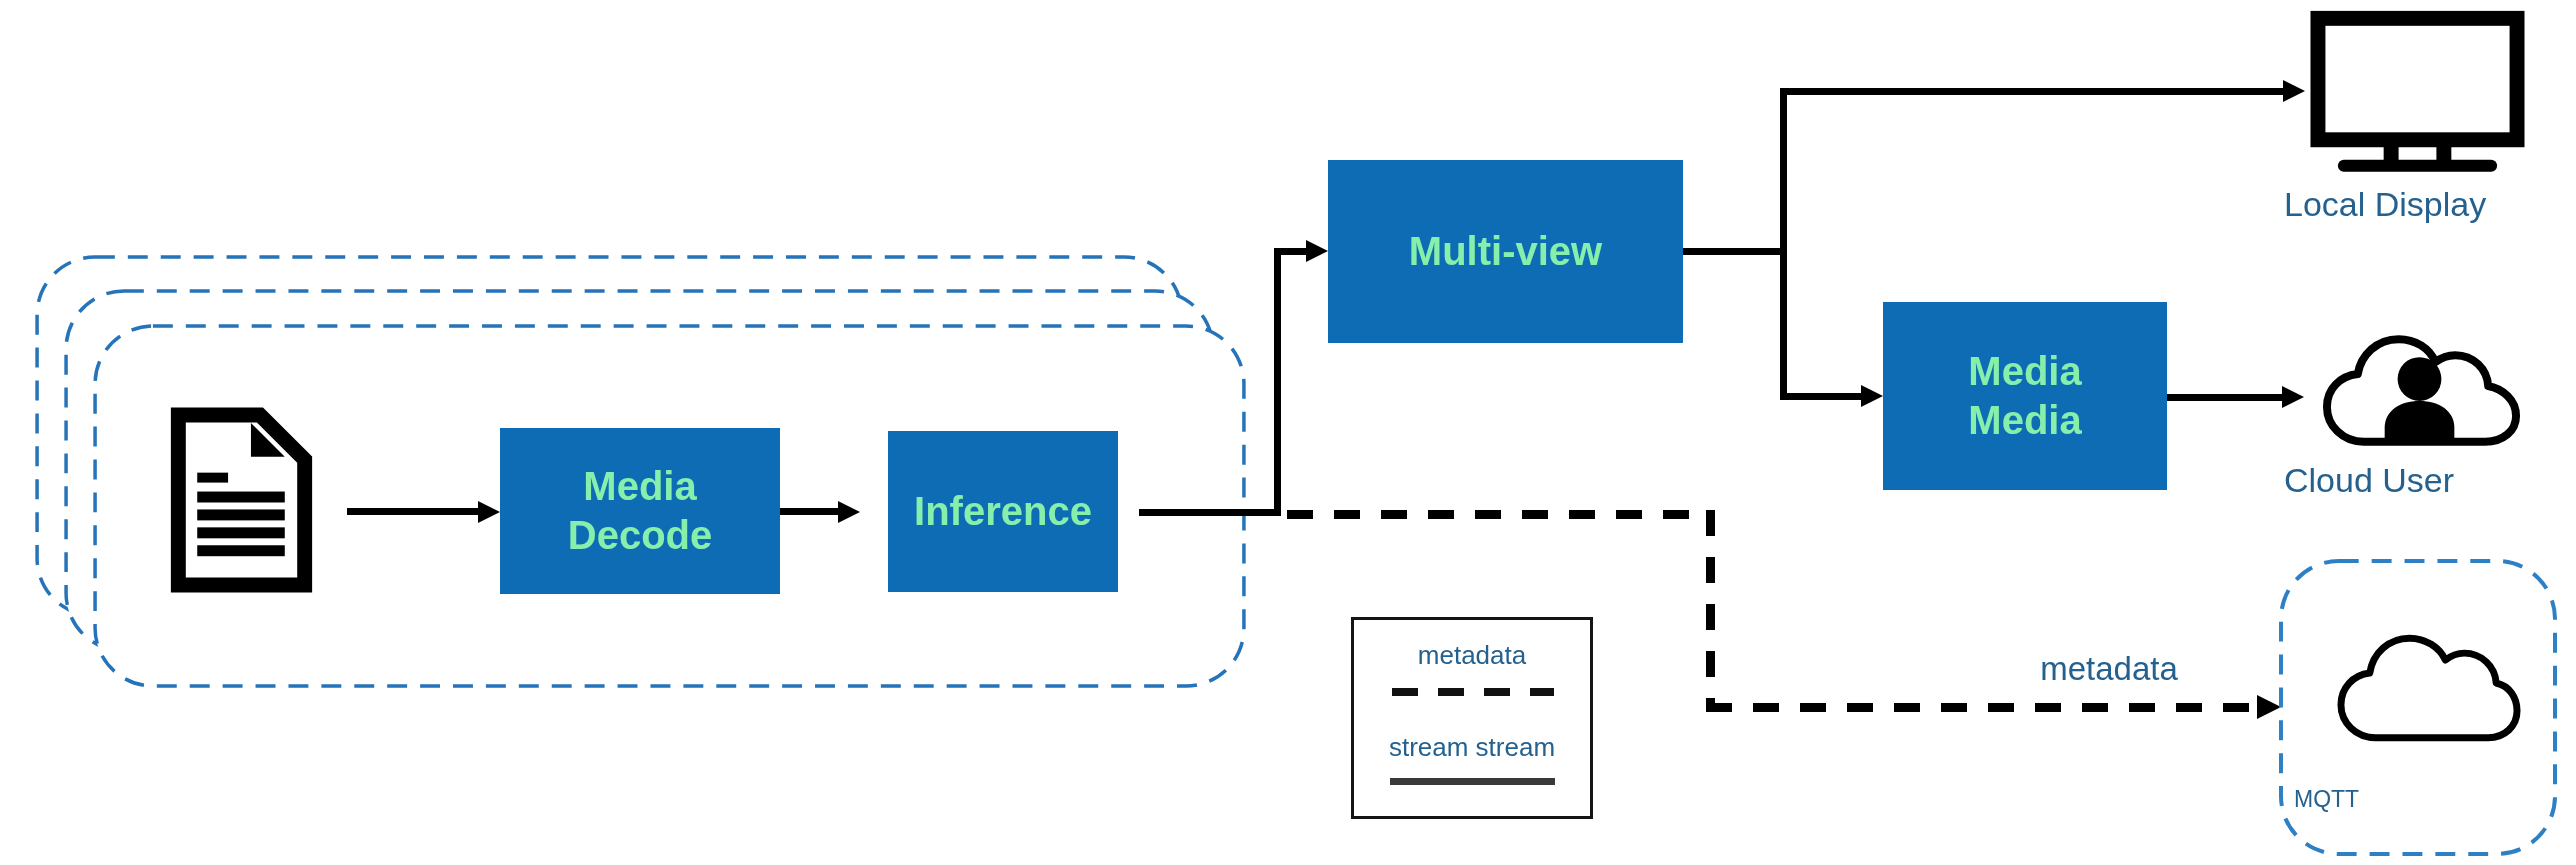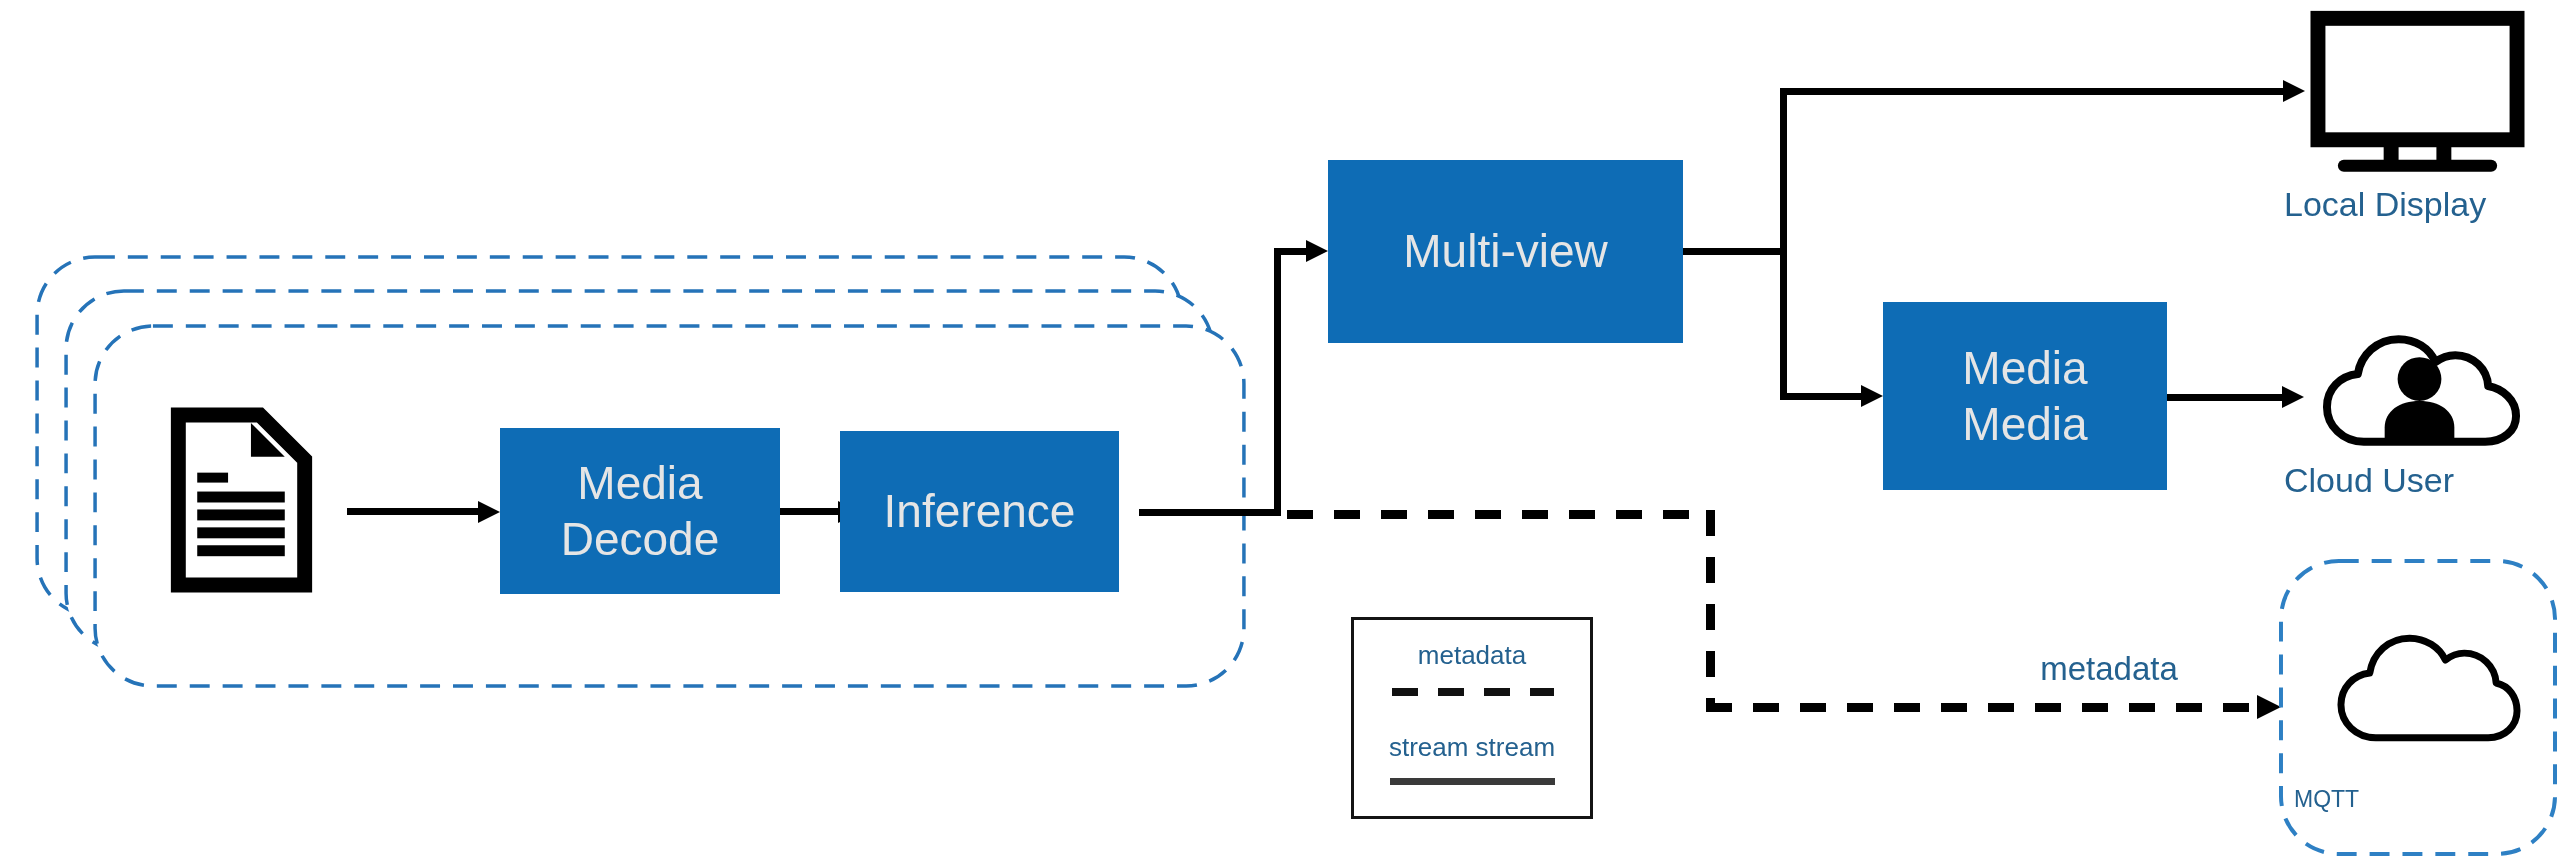--- a/index.html
+++ b/index.html
@@ -8,26 +8,26 @@
     width:2576px;height:866px;
     background:#ffffff;
     font-family:"Liberation Sans","DejaVu Sans",sans-serif;
     overflow:hidden;
   }
   .abs{position:absolute;}
   
   .pbox{
     position:absolute;
     background:#0e6cb5;
-    color:#e5e5e5;
+    color:#86efac;
     display:flex;flex-direction:column;
     align-items:center;justify-content:center;
     text-align:center;
-    font-size:46px;line-height:1.22;
-    font-weight:400;
+    font-size:40px;line-height:1.22;
+    font-weight:700;
   }
   .pbox span{display:block;}
   
   .sline{position:absolute;background:#000000;}
   
   .dline-h{position:absolute;background:repeating-linear-gradient(90deg,#000 0 26px,transparent 26px 47px);}
   .dline-v{position:absolute;background:repeating-linear-gradient(180deg,#000 0 26px,transparent 26px 47px);}
   
   .arr{position:absolute;width:0;height:0;
     border-top:11px solid transparent;
@@ -91,21 +91,21 @@
   <div class="arr" style="left:478px;top:501px"></div>
 
   <div class="pbox" style="left:500px;top:428px;width:280px;height:166px">
     <span>Media</span>
     <span>Decode</span>
   </div>
 
   <div class="sline" style="left:780px;top:508px;width:58px;height:7px"></div>
   <div class="arr" style="left:838px;top:501px"></div>
 
-  <div class="pbox" style="left:840px;top:431px;width:279px;height:161px">
+  <div class="pbox" style="left:888px;top:431px;width:230px;height:161px">
     <span>Inference</span>
   </div>
 
   <div class="sline" style="left:1139px;top:509px;width:142px;height:7px"></div>
   <div class="sline" style="left:1274px;top:248px;width:7px;height:267px"></div>
   <div class="sline" style="left:1274px;top:248px;width:36px;height:7px"></div>
   <div class="arr" style="left:1306px;top:240px"></div>
 
   <div class="pbox" style="left:1328px;top:160px;width:355px;height:183px">
     <span>Multi-view</span>

